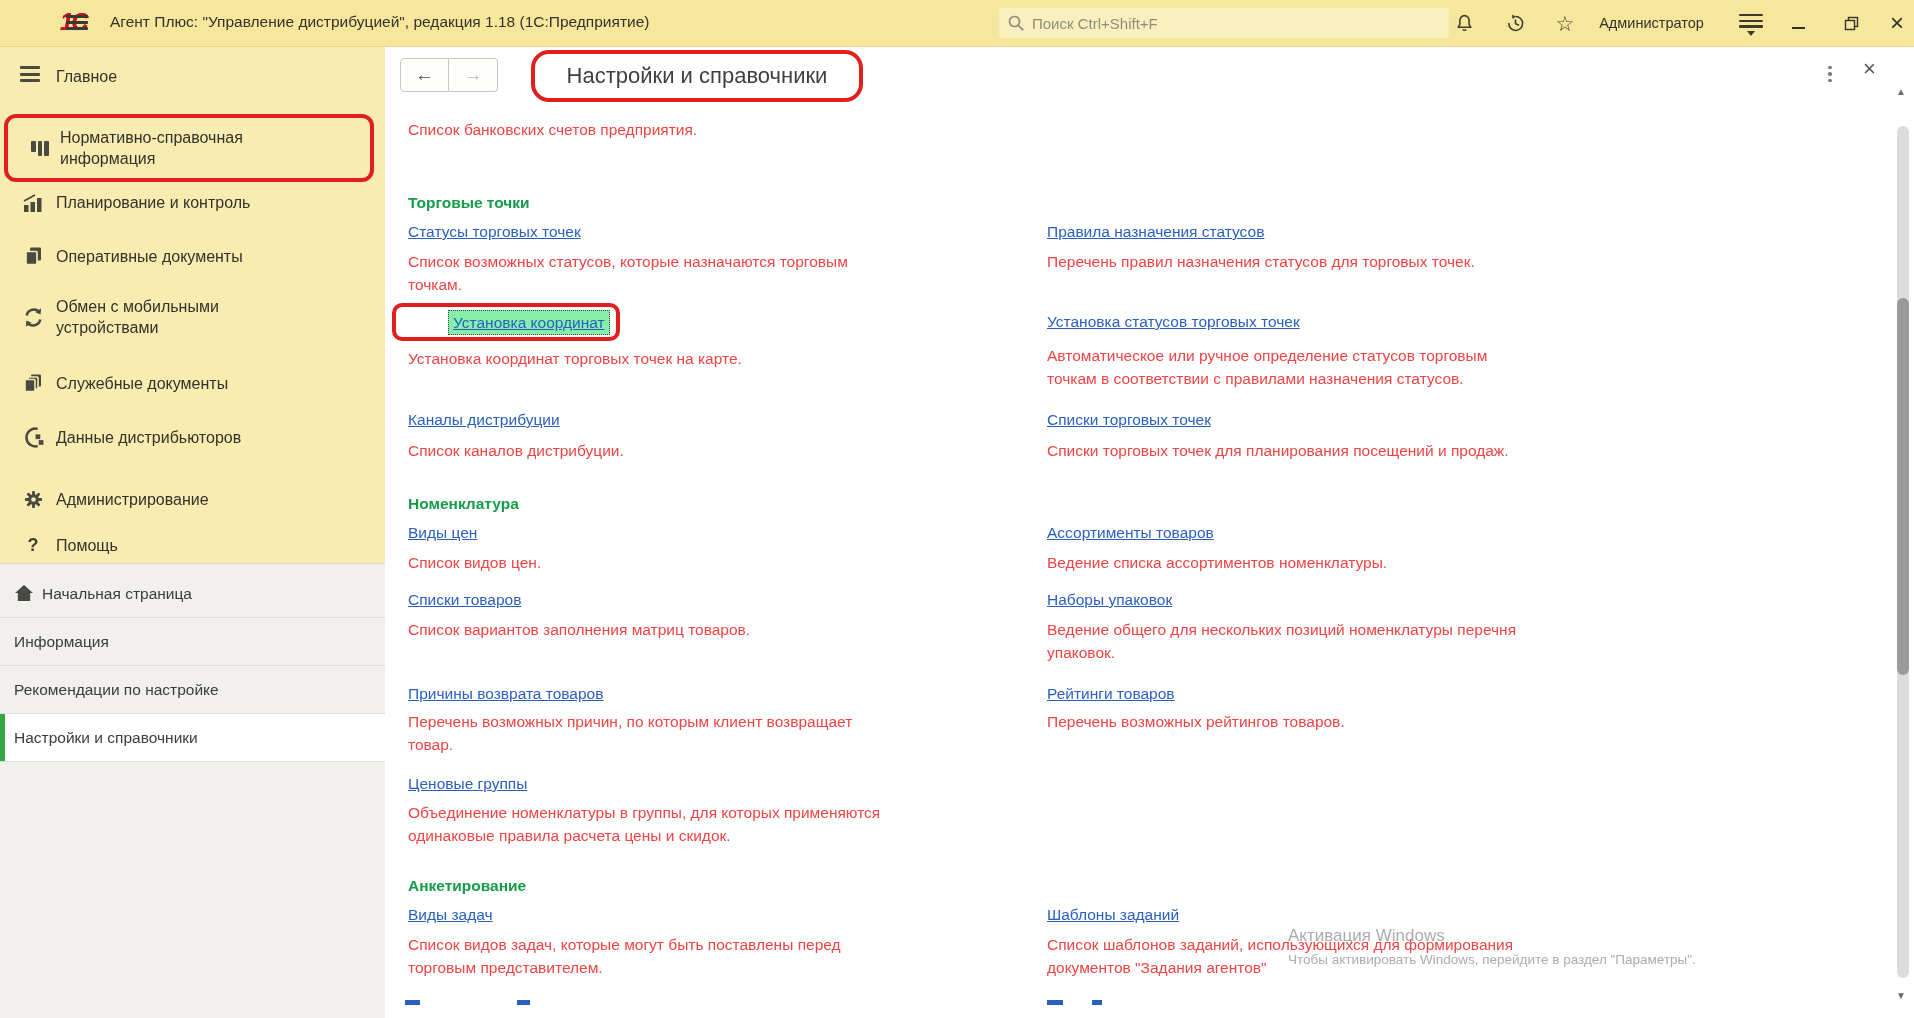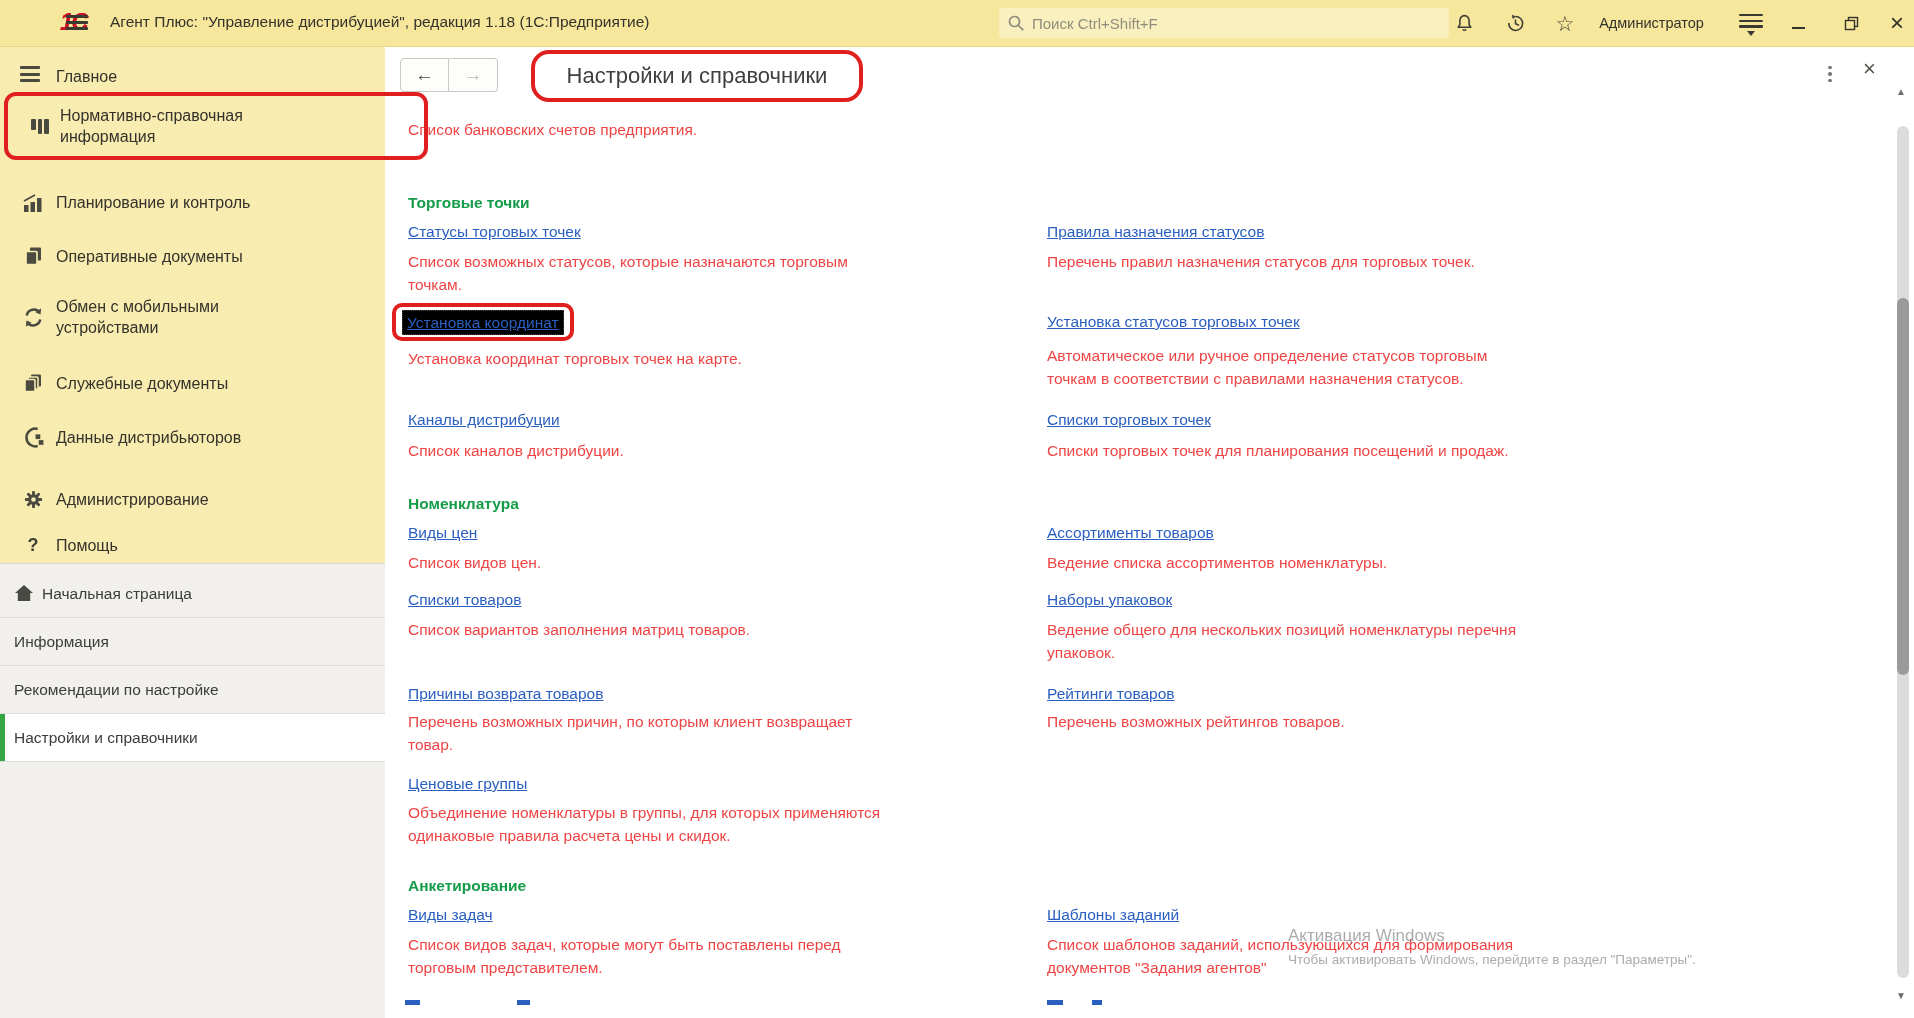--- a/index.html
+++ b/index.html
@@ -29,21 +29,21 @@
 
   
   .sidebar{position:absolute;left:0;top:46px;width:385px;height:972px;background:#F8ECB0;z-index:5;}
   .side-item{position:absolute;left:0;width:385px;display:flex;align-items:center;cursor:default;}
   .side-item .s-ico{position:absolute;left:20px;width:26px;display:flex;justify-content:center;}
   .side-item .s-label{position:absolute;left:56px;font-size:16px;color:#33322B;line-height:21px;white-space:pre-line;}
   .s-burger span{display:block;width:20px;height:3px;background:#4A4A40;margin-bottom:3.4px;border-radius:1px;}
   .cols-ico i{display:inline-block;width:4.5px;background:#4A4A40;border-radius:1px;margin-right:2px;vertical-align:bottom;}
   .q-ico{font-size:18px;font-weight:bold;color:#3F3F37;}
   .red-box{border:4px solid #E0201F;border-radius:12px;box-sizing:border-box;}
-  .nsi-box{position:absolute;left:4px;top:46px;width:424px;height:68px;z-index:20;}
+  .nsi-box{position:absolute;left:4px;top:68px;width:370px;height:68px;z-index:20;}
 
   .side-bottom{position:absolute;left:0;top:517px;width:385px;height:455px;background:#F1F0EC;
                border-top:1px solid #D9D8D2;padding-top:6px;box-sizing:border-box;}
   .sb-row{position:relative;height:47px;border-bottom:1px solid #DFDEDA;display:flex;align-items:center;
           font-size:15.5px;color:#3C3C3C;padding-left:14px;}
   .sb-row.home{padding-left:42px;}
   .sb-row .h-ico{position:absolute;left:14px;top:14px;}
   .sb-row.active{background:#FFFFFF;}
   .sb-row.active::before{content:"";position:absolute;left:0;top:0;bottom:0;width:5px;background:#35A546;}
 
@@ -60,21 +60,21 @@
   .kebab{position:absolute;left:1438px;top:16px;width:14px;height:24px;display:flex;flex-direction:column;
          align-items:center;justify-content:center;gap:3px;}
   .kebab i{width:3.6px;height:3.6px;border-radius:50%;background:#787872;}
   .panel-close{position:absolute;left:1478px;top:12px;font-size:22px;color:#55554F;line-height:1;}
 
   .lnk{position:absolute;font-size:15.5px;line-height:21px;color:#2A5FC0;text-decoration:underline;white-space:pre-line;cursor:pointer;}
   .dsc{position:absolute;font-size:15.5px;line-height:23px;color:#ef4444;white-space:pre-line;}
   .ghd{position:absolute;font-size:15.5px;line-height:21px;color:#149C49;font-weight:bold;white-space:nowrap;}
   .coords-wrap{position:absolute;left:7px;top:257px;height:38px;border-radius:10px;
                display:flex;align-items:center;padding:0 6px;z-index:20;}
-  .dotted{border:1px dotted #44423C;padding:1px 4px;background:#000000;}
+  .dotted{border:1px dotted #44423C;padding:1px 4px;background:#86efac;margin-left:46px;}
   .coords-wrap .lnk{position:static;}
 
   .watermark1{position:absolute;left:903px;top:880px;font-size:17px;color:rgba(115,115,115,0.60);z-index:40;white-space:nowrap;}
   .watermark2{position:absolute;left:903px;top:906px;font-size:13.5px;color:#ACACAC;z-index:40;white-space:nowrap;}
   .frag{position:absolute;top:954px;height:5px;background:#2A5FC0;}
 
   
   .sb-up{position:absolute;left:1896px;top:86px;font-size:10px;color:#6E6E68;z-index:30;}
   .sb-down{position:absolute;left:1896px;top:990px;font-size:10px;color:#6E6E68;z-index:30;}
   .sb-track{position:absolute;left:1897px;top:126px;width:12px;height:852px;background:#DCDCDC;border-radius:6px;z-index:30;}

